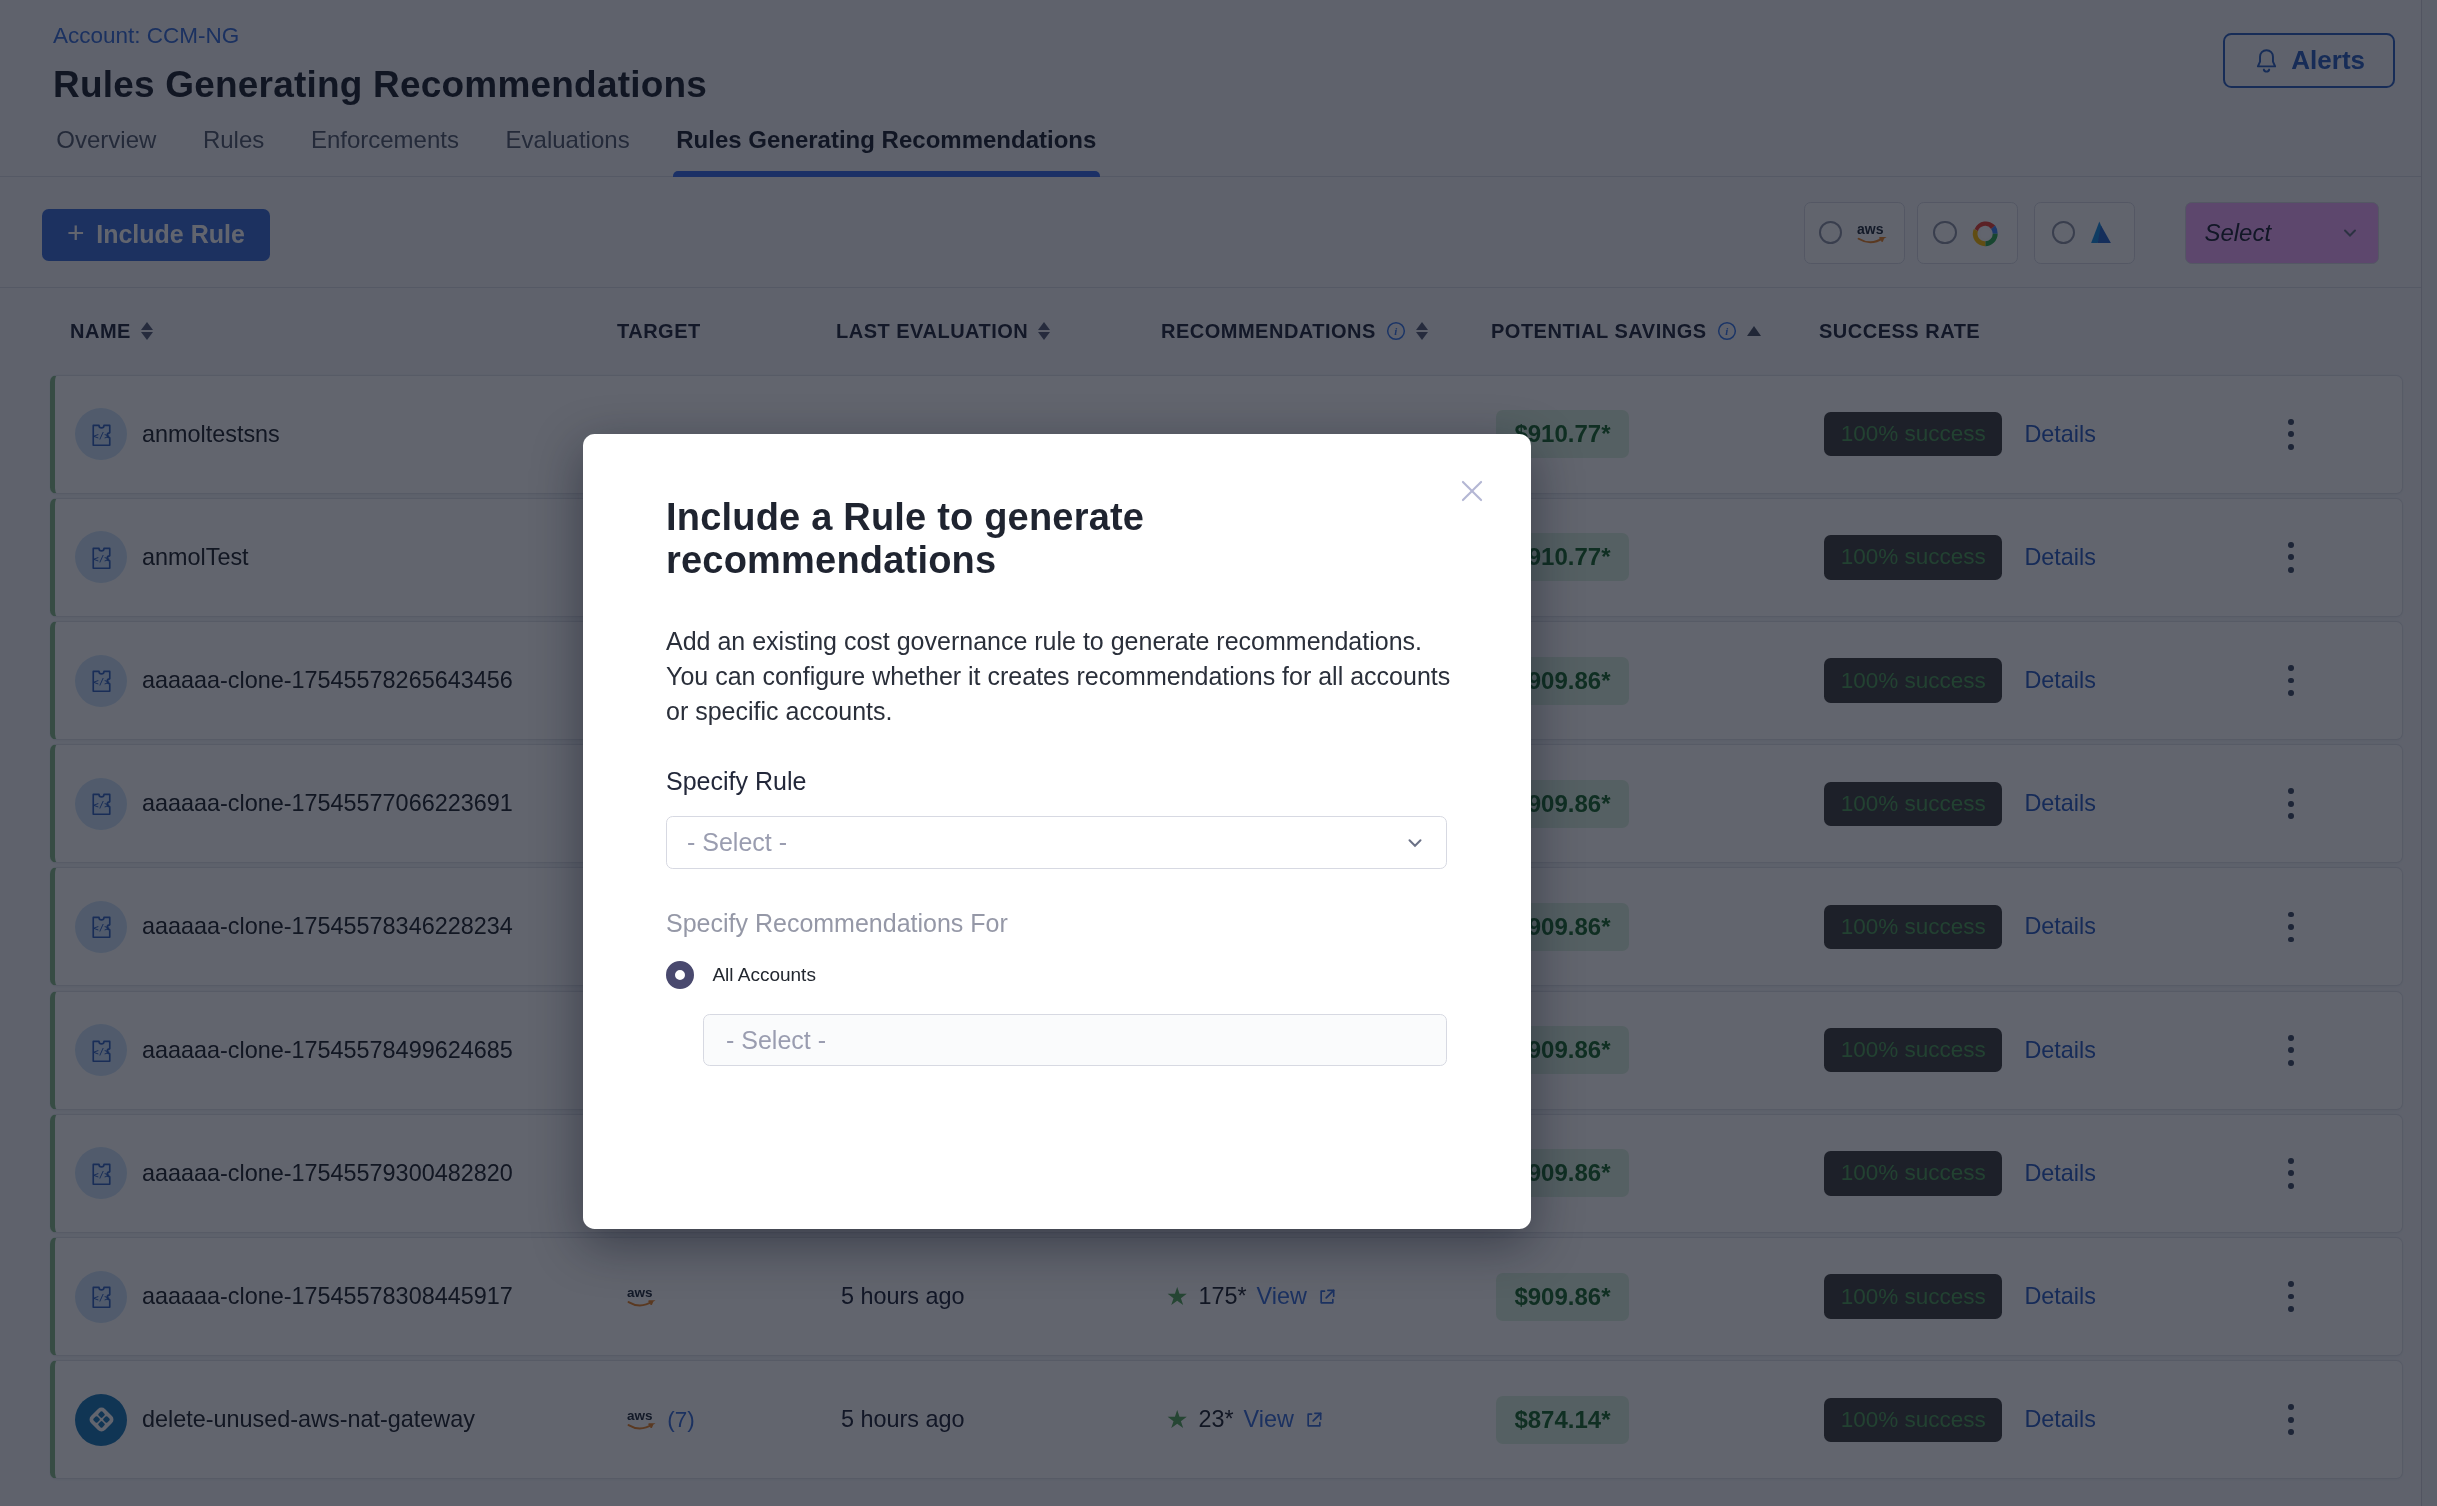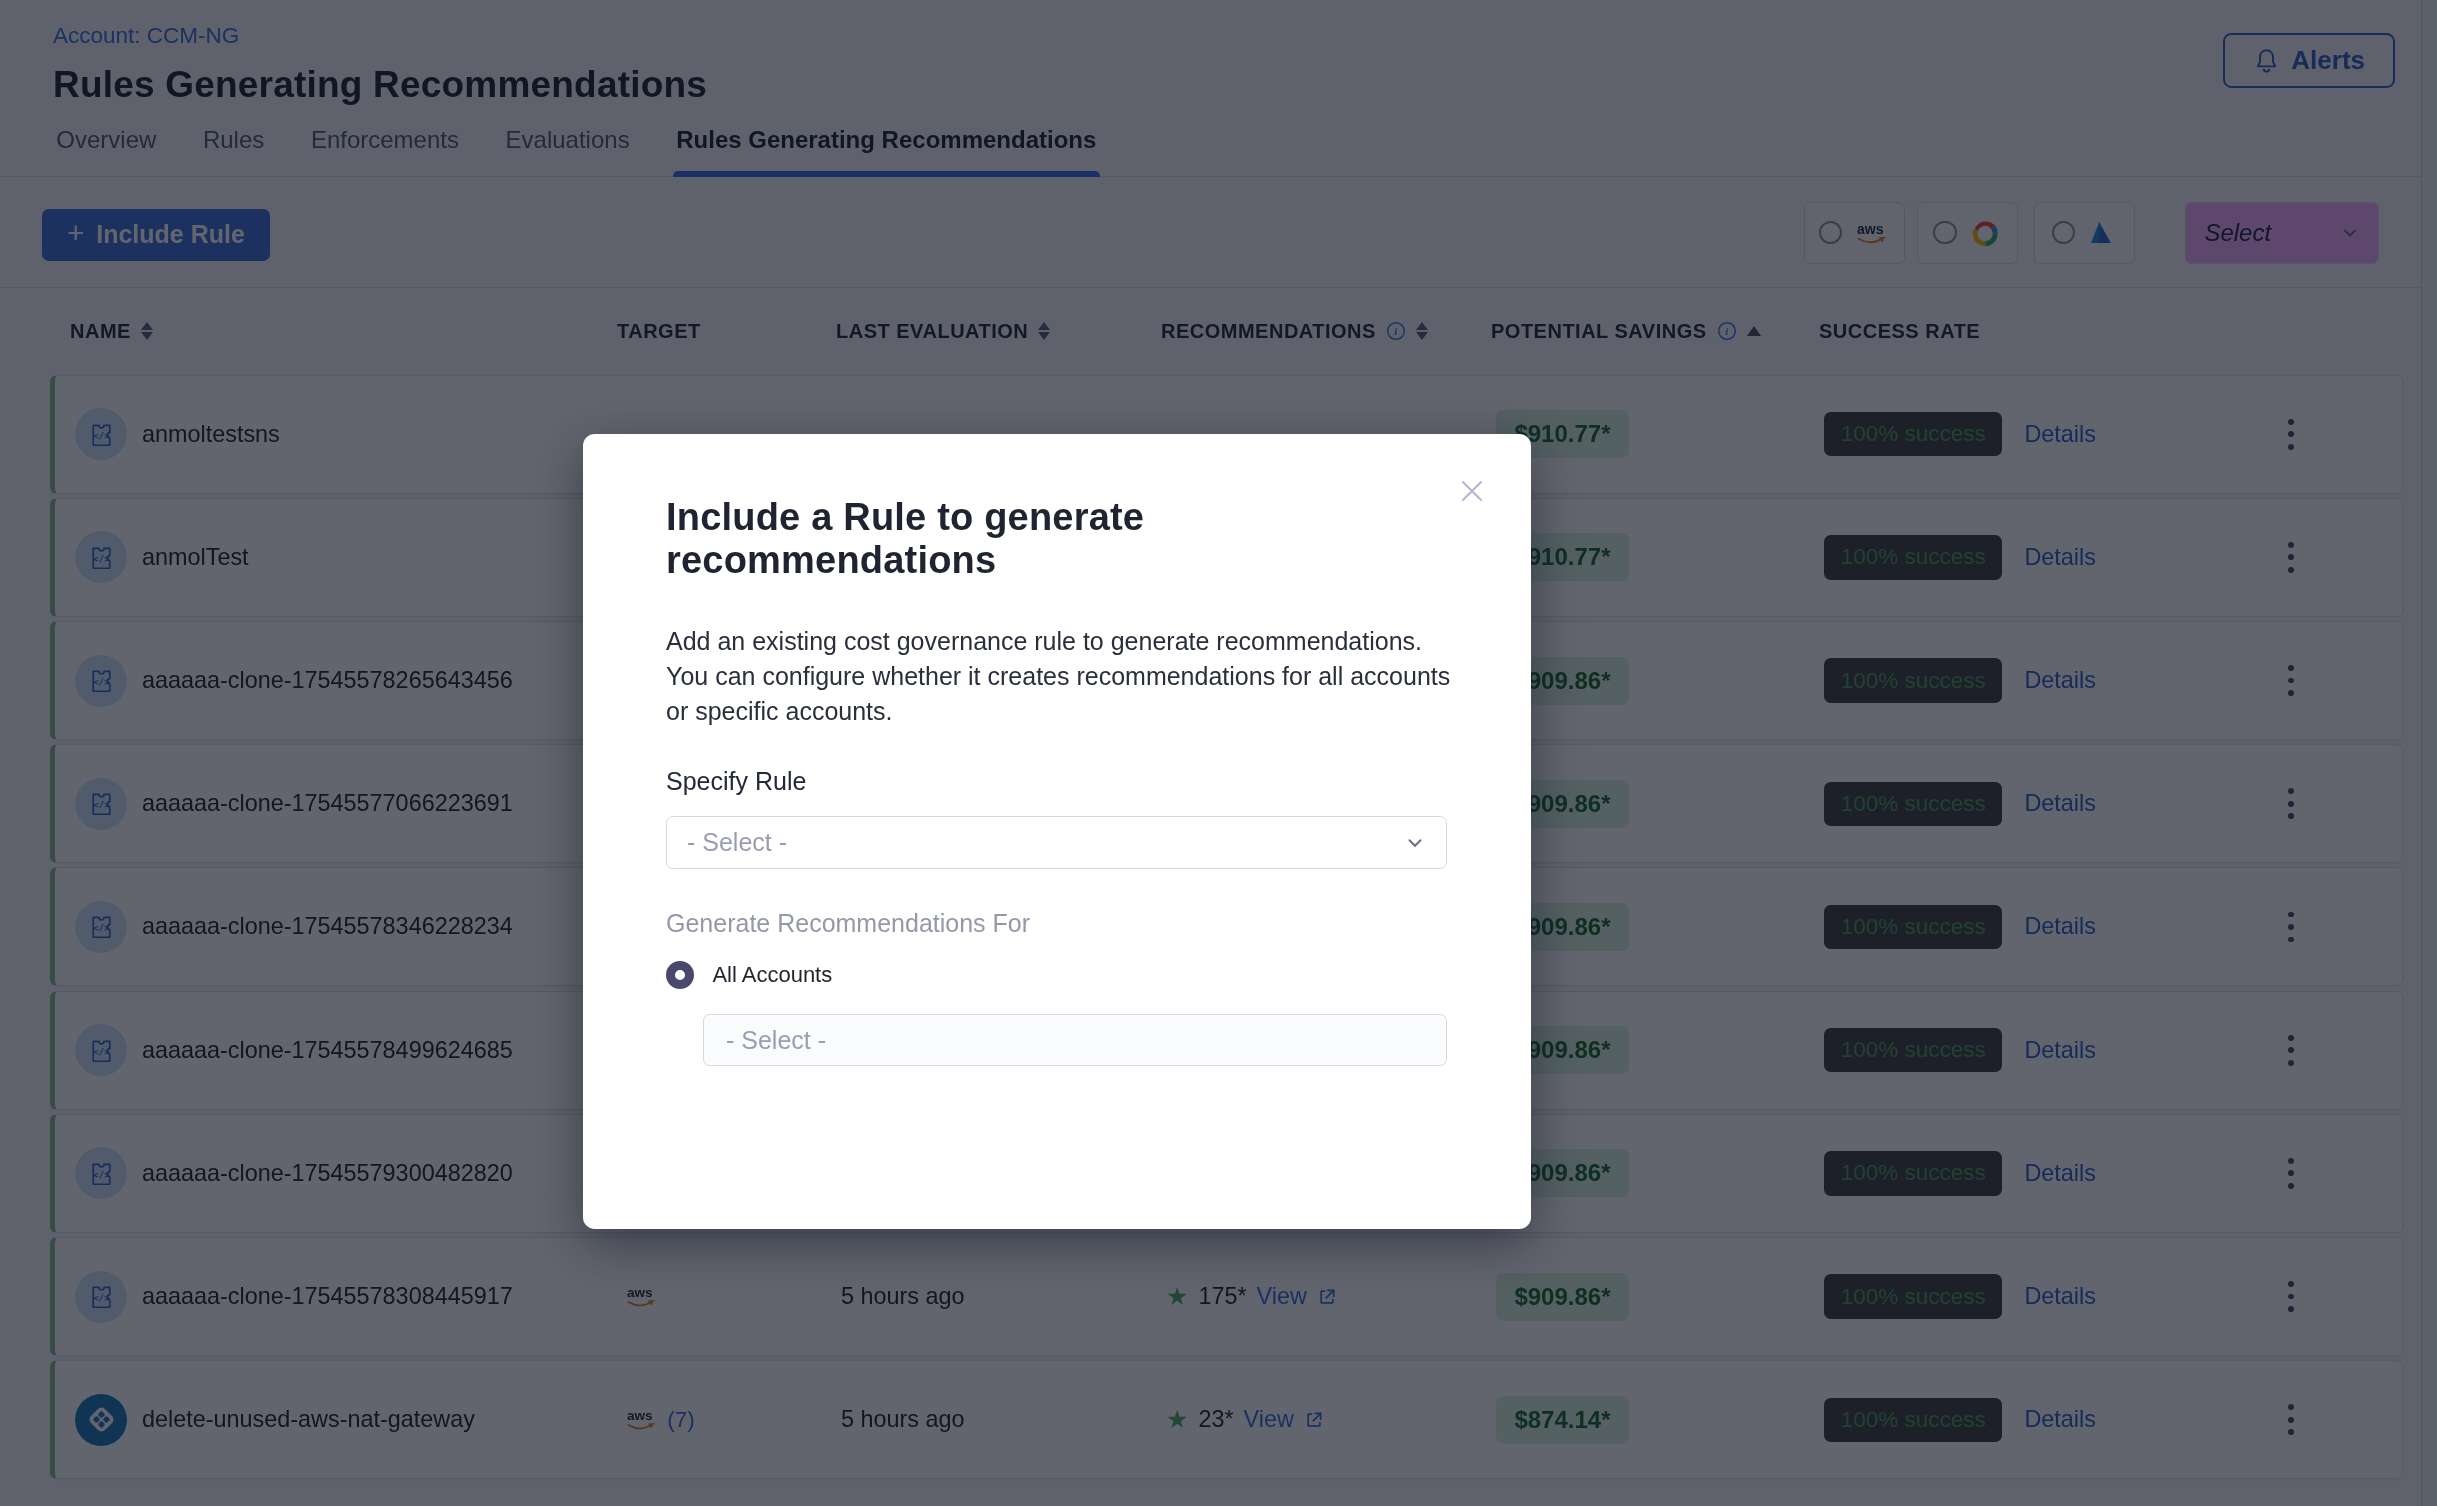--- a/index.html
+++ b/index.html
@@ -126,21 +126,21 @@
     margin-top:20px; height:53px; width:781px; border:1.7px solid #d7d9e2; border-radius:6.7px;
     display:flex; align-items:center; justify-content:space-between; padding:0 20px;
     background:#fff; cursor:pointer;
   }
   .placeholder { color:#9a9db0; font-size:25px; }
   .gen-for-label { margin-top:40px; font-size:25px; color:#9598a7; }
   .radio-row { display:flex; align-items:center; gap:18.4px; margin-top:23.4px; cursor:pointer; }
   .radio { width:28px; height:28px; border-radius:50%; flex:none; }
   .radio.checked { border:9.2px solid #49496e; background:#fff; }
   .radio.unchecked { background:#f3f3f8; border:1.7px solid #dcdce6; }
-  .radio-label { font-size:22px; color:#22272f; }
+  .radio-label { font-size:19px; color:#22272f; }
   .accounts-select {
     margin:25px 0 0 37px; height:52px; width:744px; border:1.7px solid #d7d9e2; border-radius:6.7px;
     background:#fafbfc; display:flex; align-items:center; padding:0 22px; cursor:pointer;
   }
   .modal-actions { display:flex; gap:15px; margin-top:55px; }
   .btn-primary {
     height:50px; padding:0 32px; background:#3b78e8; color:#fff; border:none; border-radius:6.7px;
     font-size:25px; font-weight:700; cursor:pointer; font-family:inherit;
   }
   .btn-secondary {
@@ -728,21 +728,21 @@
   <div class="modal-desc">Add an existing cost governance rule to generate recommendations. You can configure whether it creates recommendations for all accounts or specific accounts.</div>
 
   <div class="field-label">Specify Rule</div>
   <div class="rule-select">
     <span class="placeholder">- Select -</span>
     <svg width="22" height="22" viewBox="0 0 24 24" fill="none" stroke="#6b7186" stroke-width="2.2" stroke-linecap="round">
       <path d="M6 9 L12 15 L18 9"></path>
     </svg>
   </div>
 
-  <div class="gen-for-label">Generate Recommendations For</div>
+  <div class="gen-for-label">Specify Recommendations For</div>
 
   <div class="radio-row">
     <span class="radio checked"></span>
     <span class="radio-label">All Accounts</span>
   </div>
 
   <div class="accounts-select">
     <span class="placeholder">- Select -</span>
   </div>
 

